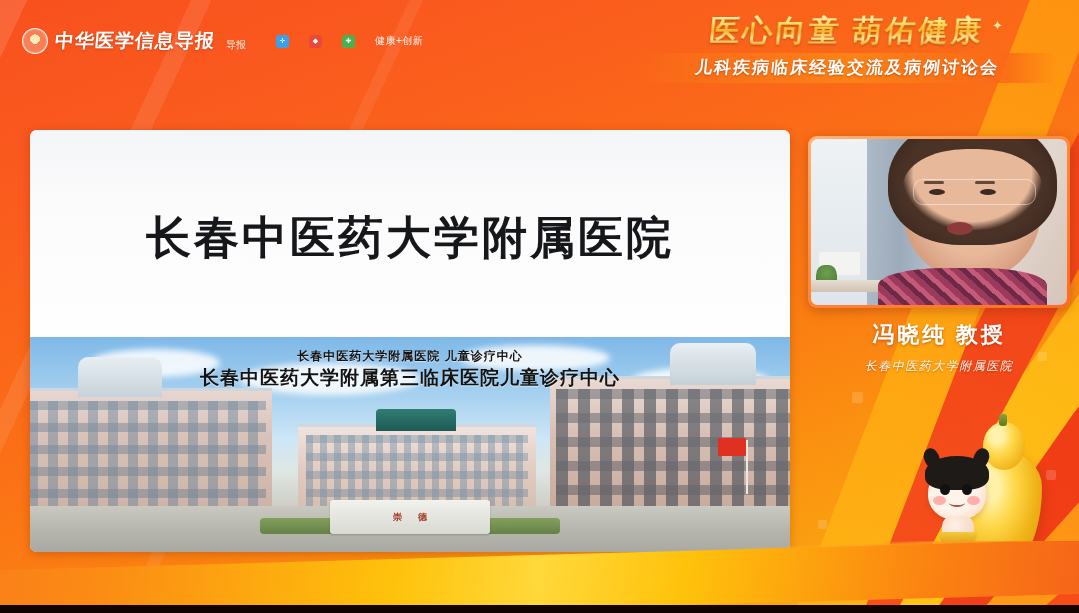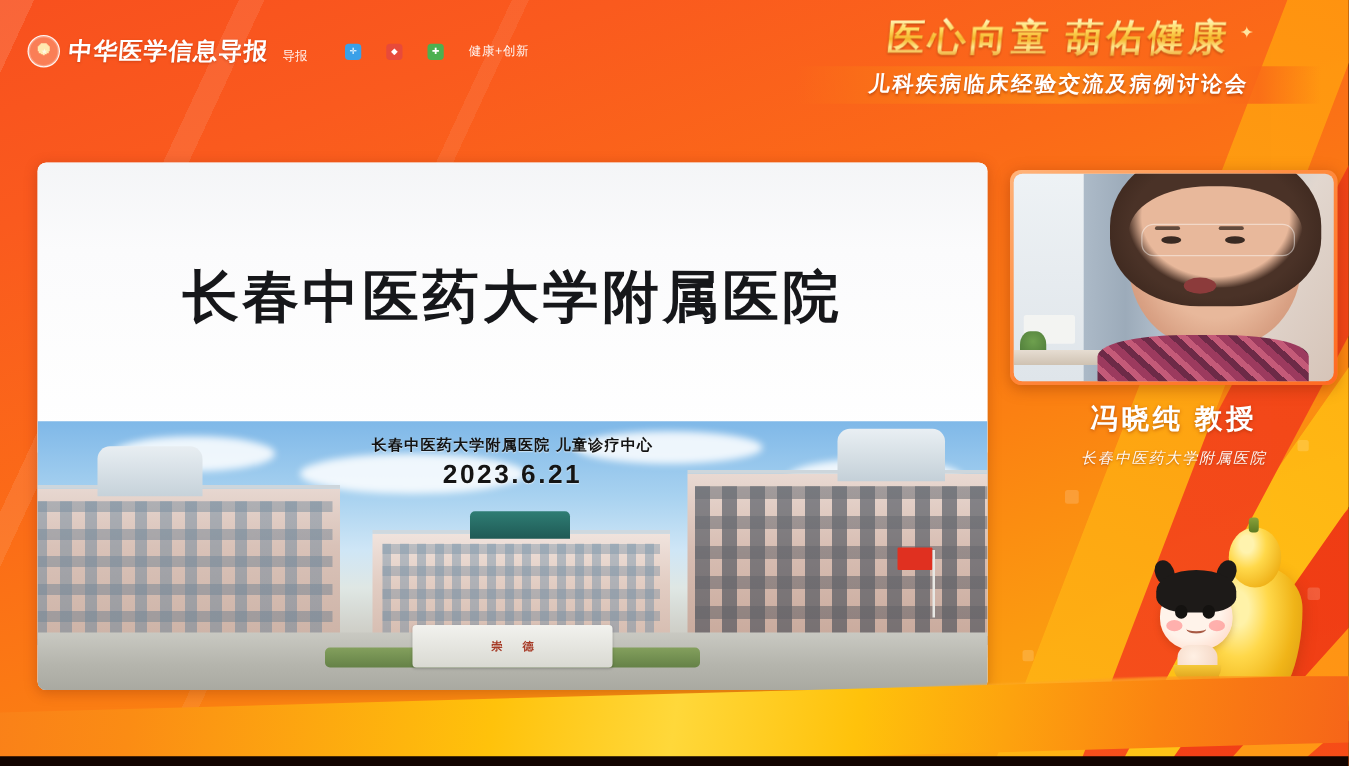--- a/index.html
+++ b/index.html
@@ -435,21 +435,21 @@
 
       <div class="stone">
         <span>崇</span>
         <span>德</span>
       </div>
 
     </div>
 
     <div class="slide-caption">
       <div class="cap-line cap-1">长春中医药大学附属医院 儿童诊疗中心</div>
-      <div class="cap-line cap-4">2023.6.21</div>
+      <div class="cap-line cap-2">长春中医药大学附属第三临床医院儿童诊疗中心</div>
     </div>
   </div>
 
   <div class="cam-frame">
     <div class="cam">
       <div class="cam-wall"></div>
       <div class="cam-curtain"></div>
       <div class="cam-shelf"></div>
       <div class="cam-plant"></div>
       <div class="cam-desk"></div>

